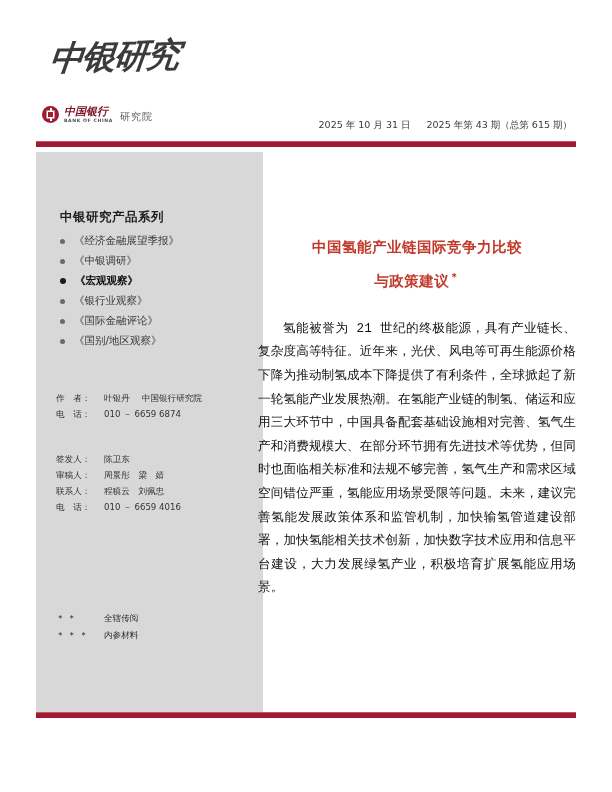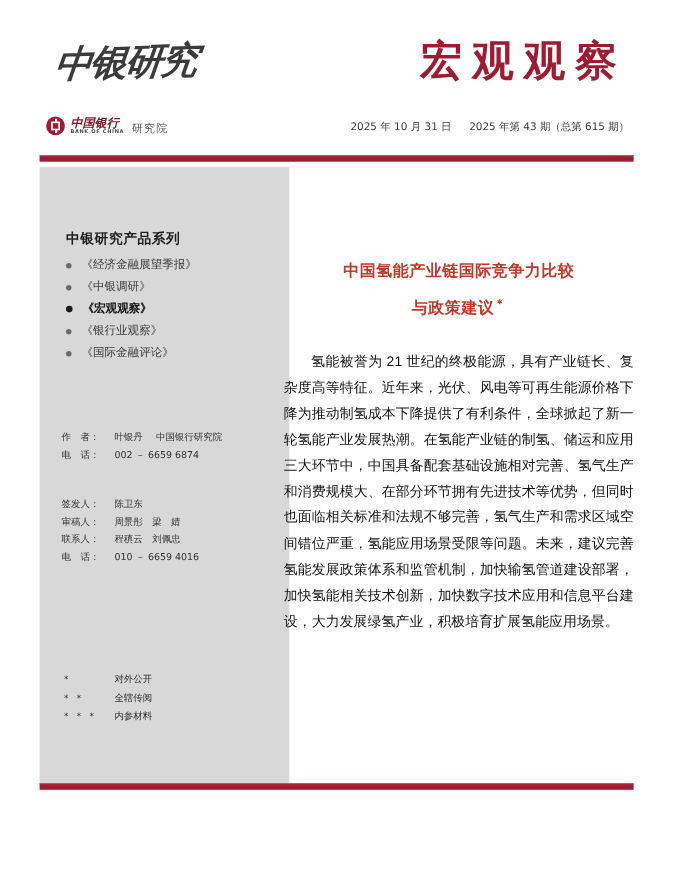--- a/index.html
+++ b/index.html
@@ -127,21 +127,21 @@
     top: 4px;
     font-size: 10px;
     color: #555555;
     letter-spacing: 1px;
     white-space: nowrap;
     text-align: center;
   }
   .issue-line {
     position: absolute;
     right: 4px;
-    top: 3px;
+    top: 13px;
     font-size: 9.5px;
     color: #3a3a3a;
     white-space: nowrap;
   }
   .issue-line .gap { display: inline-block; width: 16px; }
 
   .rule-top {
     position: absolute;
     left: 36px;
     top: 141px;
@@ -255,38 +255,37 @@
     text-align: center;
     line-height: 30px;
     letter-spacing: 0.5px;
   }
   .art-title .sup {
     font-size: 10px;
     vertical-align: super;
   }
   .art-body {
     margin: 22px 0 0 0;
-    font-family: Liberation Sans, sans-serif;
+    font-family: Liberation Mono, monospace;
     font-size: 12.6px;
     line-height: 23.6px;
     color: #111111;
     text-align: justify;
     text-align-last: left;
     text-indent: 25px;
     letter-spacing: 0.1px;
   }
 </style>
 </head>
 <body>
 
 <div class="page">
 
   <div class="masthead">
     <div class="logo-calligraphy">中银研究</div>
-    <div class="journal-title">宏观观察</div>
   </div>
 
   <div class="subhead">
     <div class="boc-block">
       <div class="boc-mark"></div>
       <div class="boc-names">
         <span class="boc-cn">中国银行</span>
         <span class="boc-en">BANK OF CHINA</span>
       </div>
     </div>
@@ -315,50 +314,51 @@
         <span>《宏观观察》</span>
       </li>
       <li class="sb-item">
         <span class="sb-dot"></span>
         <span>《银行业观察》</span>
       </li>
       <li class="sb-item">
         <span class="sb-dot"></span>
         <span>《国际金融评论》</span>
       </li>
+      <li class="sb-item">
+        <span class="sb-dot"></span>
+        <span>《国别/地区观察》</span>
+      </li>
     </ul>
 
     <div class="sb-meta sb-meta-authors">
       <span class="meta-row">
         <span class="meta-lbl">作　者：</span><span>叶银丹</span><span class="meta-sep"></span><span>中国银行研究院</span>
       </span>
       <span class="meta-row">
-        <span class="meta-lbl">电　话：</span><span>002 －  6659 6874</span>
+        <span class="meta-lbl">电　话：</span><span>010 －  6659 6874</span>
       </span>
     </div>
 
     <div class="sb-meta sb-meta-editors">
       <span class="meta-row">
         <span class="meta-lbl">签发人：</span><span>陈卫东</span>
       </span>
       <span class="meta-row">
         <span class="meta-lbl">审稿人：</span><span>周景彤　梁　婧</span>
       </span>
       <span class="meta-row">
         <span class="meta-lbl">联系人：</span><span>程稹云　刘佩忠</span>
       </span>
       <span class="meta-row">
         <span class="meta-lbl">电　话：</span><span>010 －  6659 4016</span>
       </span>
     </div>
 
     <div class="sb-legend">
-      <span class="legend-row">
-        <span class="legend-stars">＊</span><span>对外公开</span>
-      </span>
       <span class="legend-row">
         <span class="legend-stars">＊＊</span><span>全辖传阅</span>
       </span>
       <span class="legend-row">
         <span class="legend-stars">＊＊＊</span><span>内参材料</span>
       </span>
     </div>
   </aside>
 
   <main class="main">

